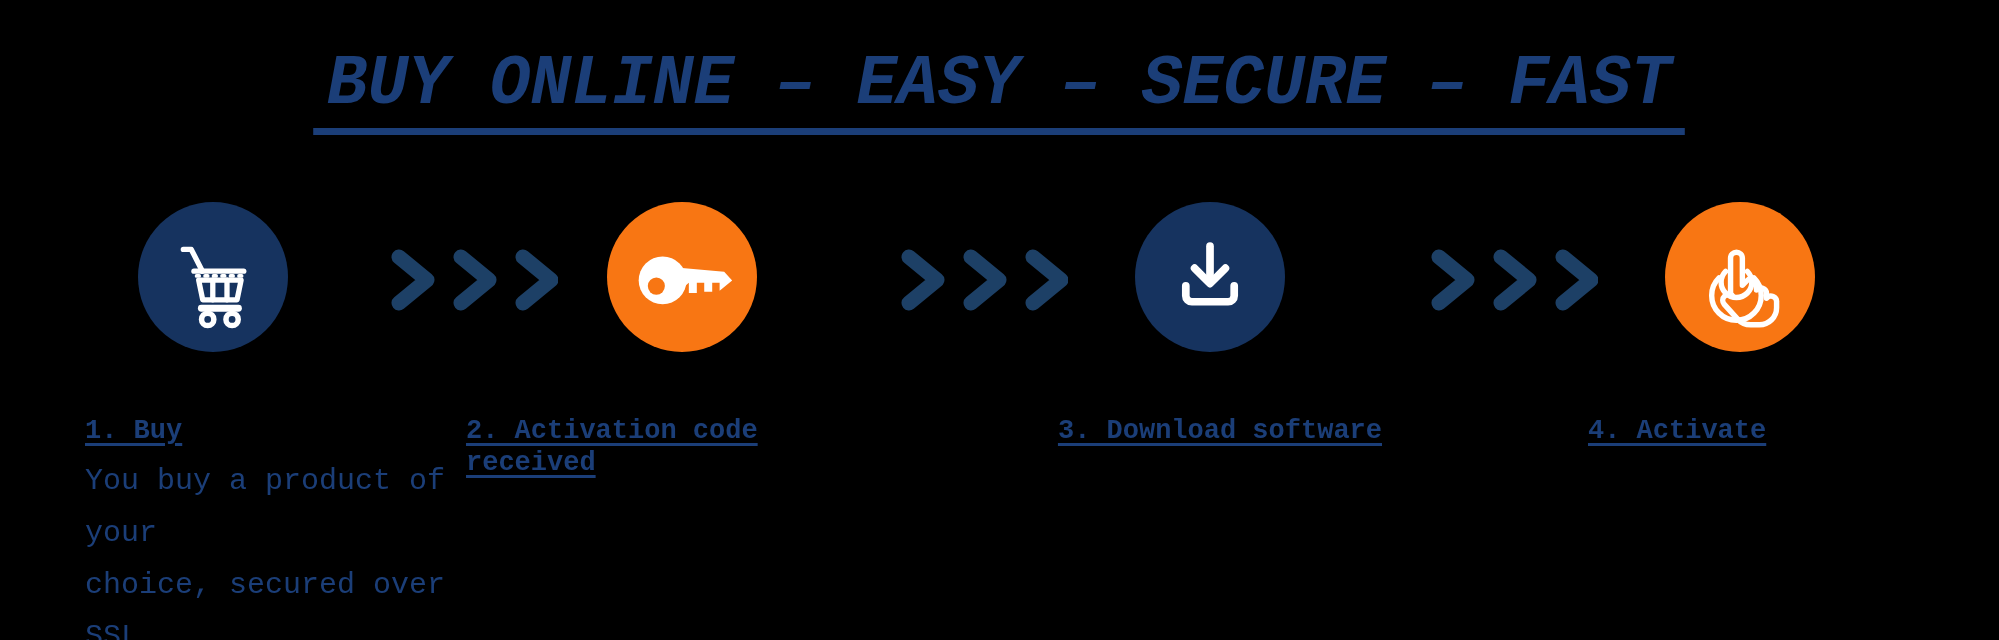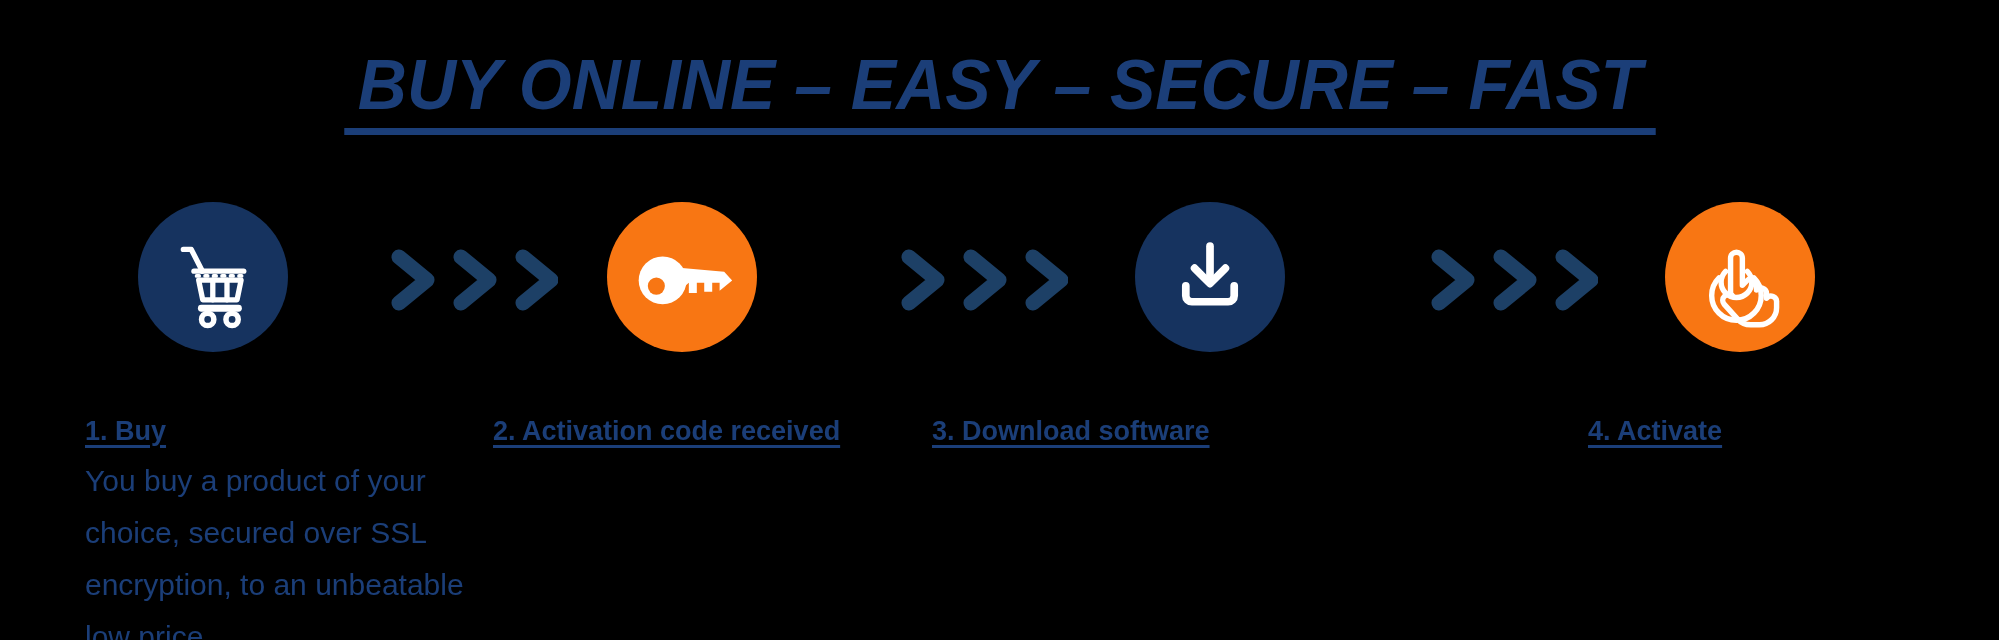--- a/index.html
+++ b/index.html
@@ -10,21 +10,21 @@
     --icon-white:#FFFFFF;
     --bg:#000000;
   }
   *{margin:0;padding:0;box-sizing:border-box;}
   html,body{background:var(--bg);}
   #canvas{
     position:relative;
     width:1999px;height:640px;
     background:var(--bg);
     overflow:hidden;
-    font-family:Liberation Sans, sans-serif;
+    font-family:Liberation Mono, monospace;
   }
   .title-wrap{
     position:absolute;top:50px;left:0;width:100%;
     text-align:center;
   }
   .title{
     display:inline-block;
     font-size:70px;line-height:1;
     font-weight:bold;font-style:italic;
     color:var(--navy-text);
@@ -44,22 +44,22 @@
   #circle-1{left:138px;}
   #circle-2{left:607px;}
   #circle-3{left:1135px;}
   #circle-4{left:1665px;}
   .chevrons{position:absolute;top:249px;color:var(--chevron);}
   #chevrons-1{left:390px;}
   #chevrons-2{left:900px;}
   #chevrons-3{left:1430px;}
   .step-text{position:absolute;top:415px;color:var(--navy-text);}
   #text-1{left:85px;width:390px;}
-  #text-2{left:493px;width:420px;}
-  #text-3{left:932px;width:430px;}
+  #text-2{left:466px;width:420px;}
+  #text-3{left:952px;width:430px;text-align:right;}
   #text-4{left:1588px;width:400px;}
   .step-heading{
     font-size:27px;font-weight:bold;line-height:32px;
     text-decoration:underline;
     text-decoration-thickness:3px;
     text-underline-offset:5px;
     margin-bottom:8px;
   }
   .step-body{
     font-size:30px;line-height:52px;

